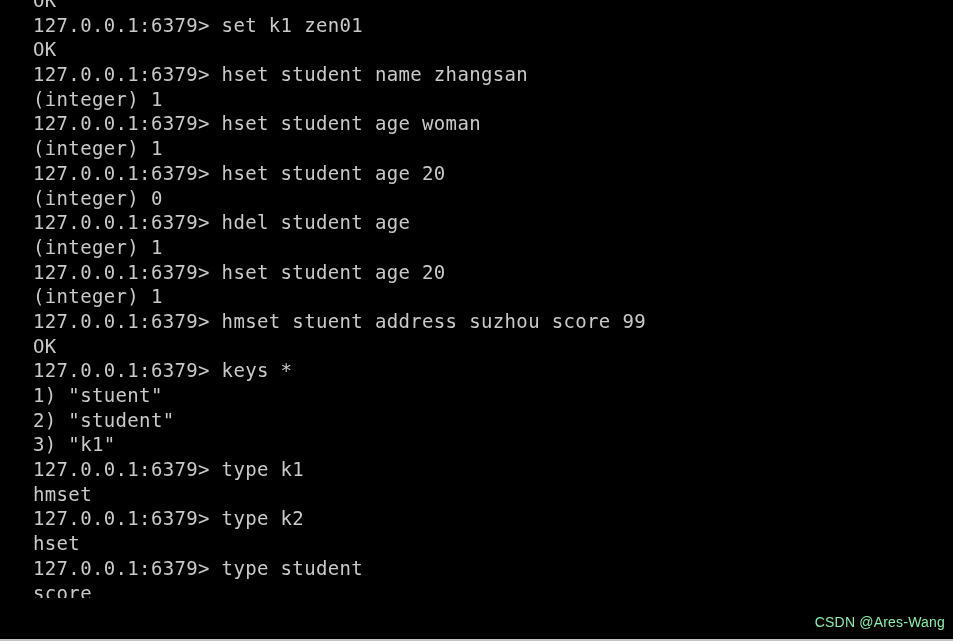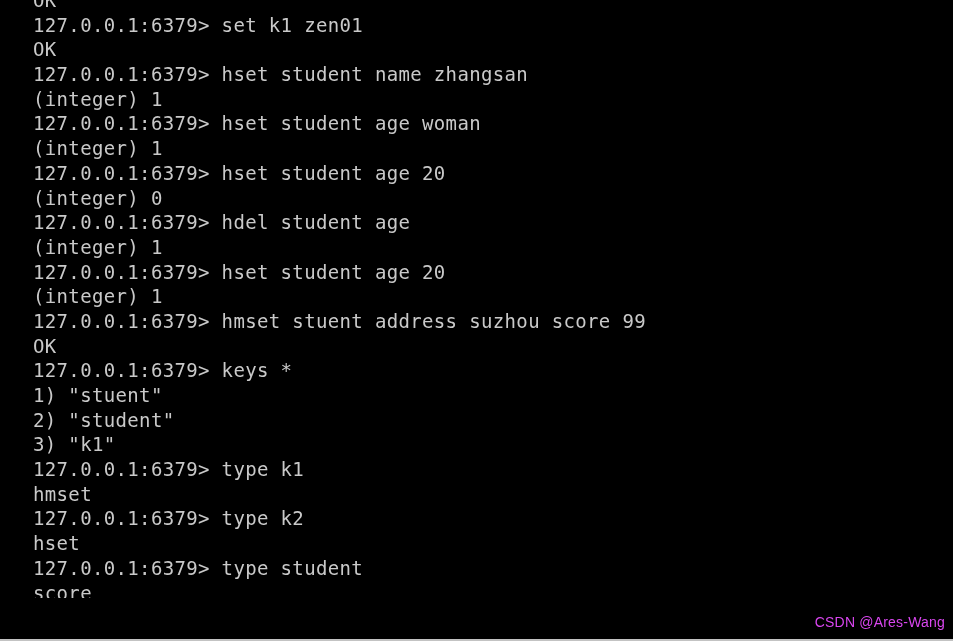--- a/index.html
+++ b/index.html
@@ -52,21 +52,21 @@
     vertical-align: baseline;
     margin-left: 2px;
     margin-bottom: 1px;
   }
   #watermark {
     position: absolute;
     right: 8px;
     bottom: 11px;
     font-family: "Liberation Sans", sans-serif;
     font-size: 14px;
-    color: #d946ef;
+    color: #86efac;
     letter-spacing: 0.2px;
     white-space: nowrap;
   }
   #bottom-edge-strip {
     position: absolute;
     left: 0;
     bottom: 0;
     width: 953px;
     height: 2px;
     background: #c3c3c3;

